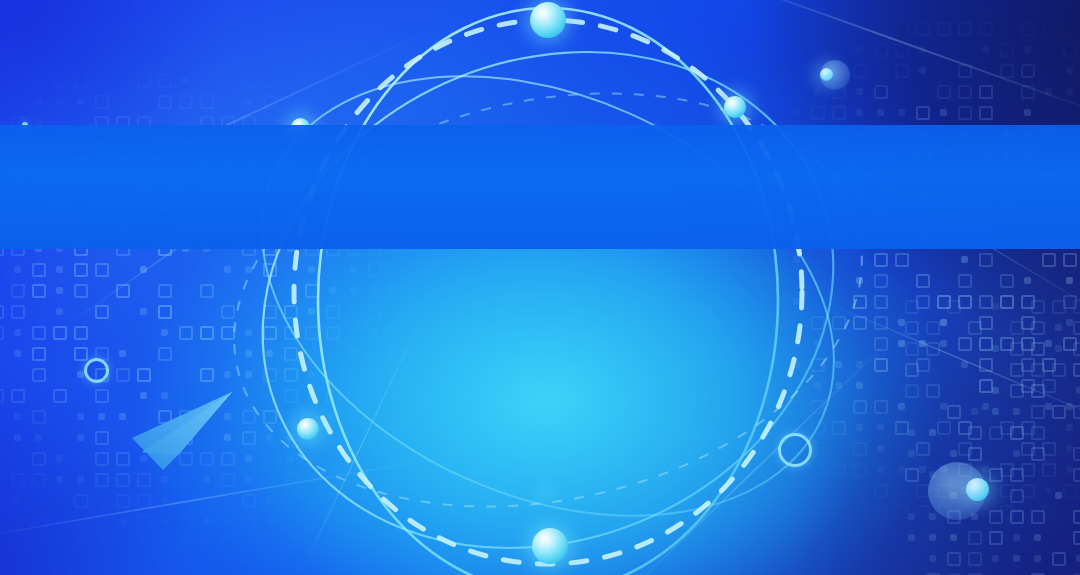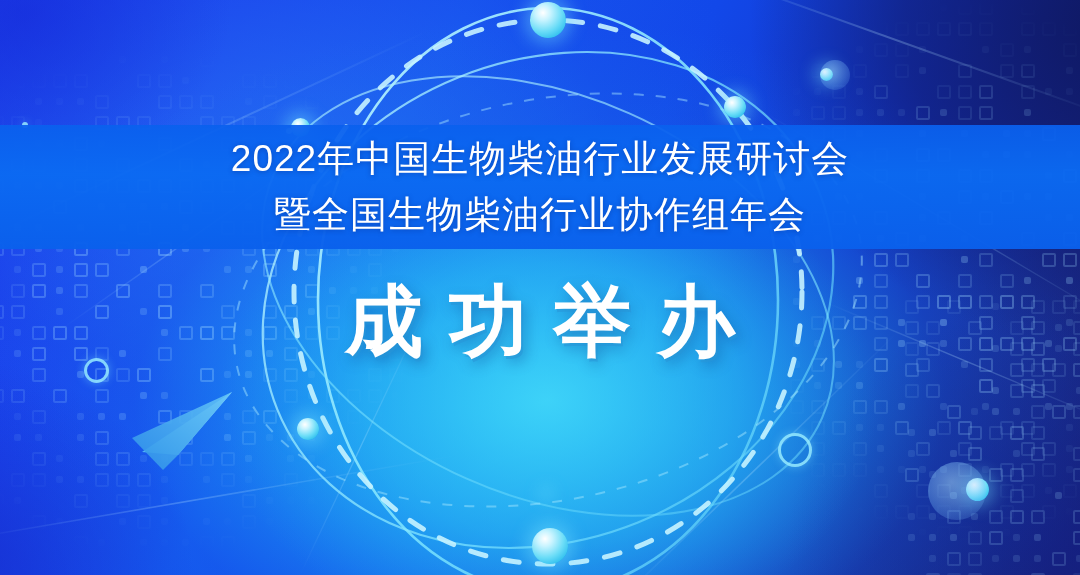--- a/index.html
+++ b/index.html
@@ -1014,20 +1014,15 @@
 
   <div class="ring" style="left:84px; top:358px; width:25px; height:25px;"></div>
   <div class="ring" style="left:286px; top:128px; width:0; height:0;"></div>
   <div class="ring" style="left:778px; top:433px; width:34px; height:34px;"></div>
   <div class="ring" style="left:22px; top:122px; width:0; height:0;"></div>
 
   <div class="soft-dot" style="left:928px; top:462px; width:58px; height:58px;"></div>
   <div class="soft-dot" style="left:820px; top:60px; width:30px; height:30px; opacity:.85;"></div>
 
   <div class="title-band"></div>
-  <div class="title-wrap">
-    <div class="title-line">2022年中国生物柴油行业发展研讨会</div>
-    <div class="title-line">暨全国生物柴油行业协作组年会</div>
-  </div>
-
-  <div class="headline">成功举办</div>
+
 
 </div>
 
 </body></html>

